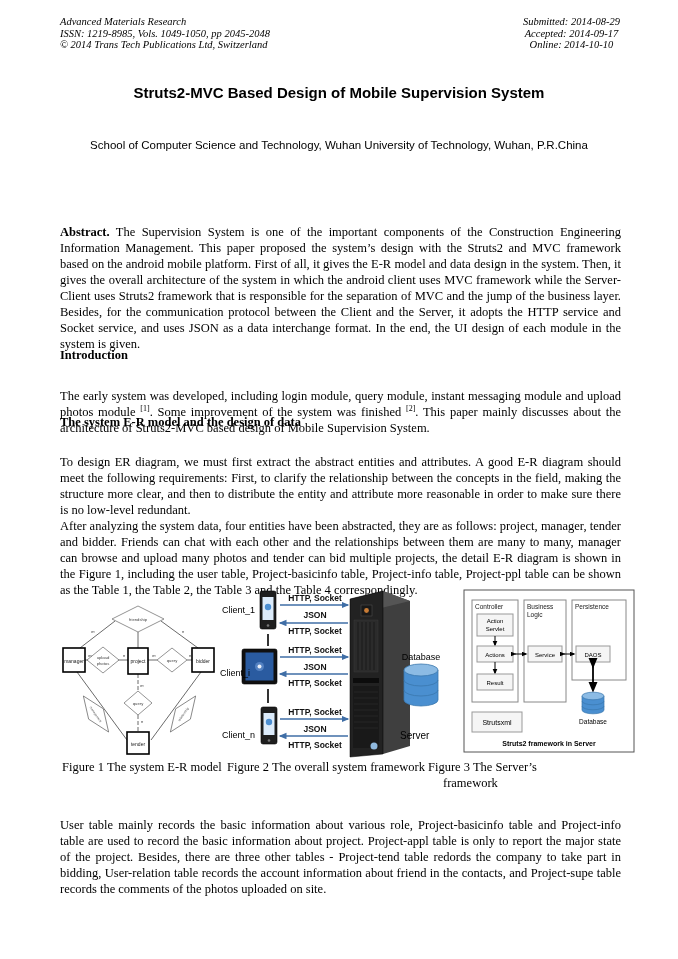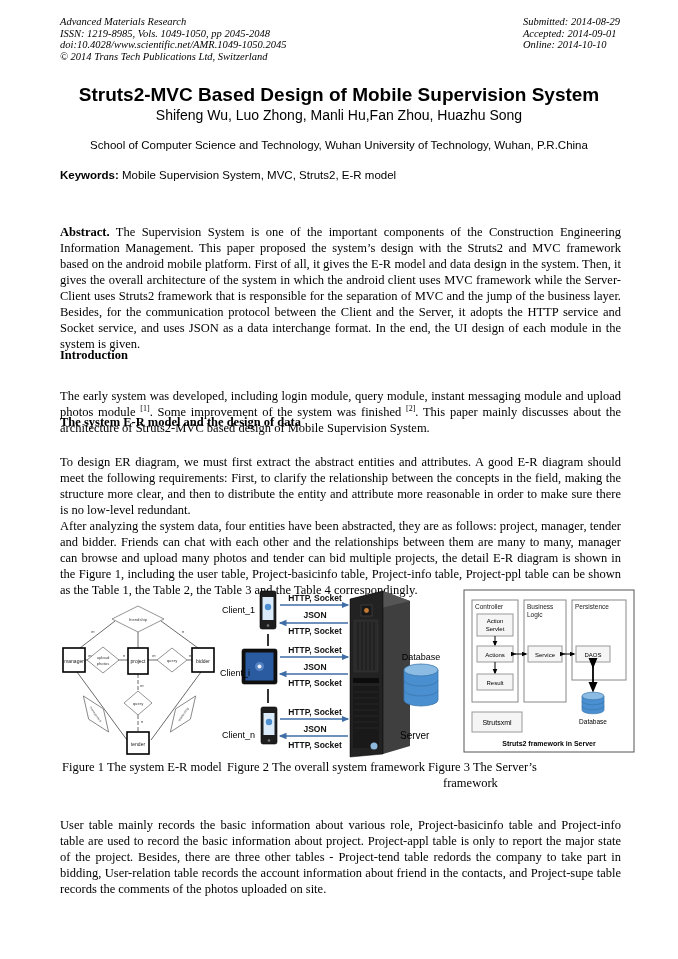--- a/index.html
+++ b/index.html
@@ -1,22 +1,22 @@
 <!DOCTYPE html>
 <html><head>
 <meta charset="utf-8">
 <style>
   html,body{margin:0;padding:0;background:#fff;}
   .page{position:relative;width:678px;height:959px;background:#ffffff;overflow:hidden;
         font-family:"Liberation Serif",serif;color:#000;}
   .hdr{position:absolute;top:16px;left:60px;width:560px;display:flex;justify-content:space-between;
        font-style:italic;font-size:10.5px;line-height:11.6px;gap:20px;}
-  .hdr-right{text-align:left;}
+  .hdr-right{text-align:center;}
   .title{position:absolute;top:84px;left:0;width:100%;text-align:center;
-         font-family:"Liberation Sans",sans-serif;font-weight:bold;font-size:19px;}
+         font-family:"Liberation Sans",sans-serif;font-weight:bold;font-size:15px;}
   .authors{position:absolute;top:107px;left:0;width:100%;text-align:center;
            font-family:"Liberation Sans",sans-serif;font-size:14px;}
   .affil{position:absolute;top:132px;left:0;width:100%;text-align:center;
          font-family:"Liberation Sans",sans-serif;font-size:11.5px;margin-top:7px;}
   .kw{position:absolute;top:169px;left:60px;width:561px;
       font-family:"Liberation Sans",sans-serif;font-size:11.5px;}
   .para{position:absolute;left:60px;width:561px;font-size:12.5px;line-height:16px;text-align:justify;margin-top:24px;}
   .bold{font-weight:bold;}
   .h2{position:absolute;left:60px;width:561px;font-size:12.5px;line-height:16px;font-weight:bold;}
   sup{font-size:8px;line-height:0;vertical-align:super;}
@@ -26,35 +26,32 @@
 </style>
 </head>
 <body>
 
 <div class="page">
 
   <div class="hdr">
     <div class="hdr-left">
       <div>Advanced Materials Research</div>
       <div>ISSN: 1219-8985, Vols. 1049-1050, pp 2045-2048</div>
-      <div>doi:10.4028/www.scientific.net/AMR.1049-1050.2045</div>
       <div>© 2014 Trans Tech Publications Ltd, Switzerland</div>
     </div>
     <div class="hdr-right">
       <div>Submitted: 2014-08-29</div>
-      <div>Accepted: 2014-09-01</div>
+      <div>Accepted: 2014-09-17</div>
       <div>Online: 2014-10-10</div>
     </div>
   </div>
 
   <div class="title">Struts2-MVC Based Design of Mobile Supervision System</div>
-  <div class="authors">Shifeng Wu, Luo Zhong, Manli Hu,Fan Zhou, Huazhu Song</div>
   <div class="affil">School of Computer Science and Technology, Wuhan University of Technology, Wuhan, P.R.China</div>
 
-  <div class="kw"><span class="bold">Keywords:</span><span> Mobile Supervision System, MVC, Struts2, E-R model</span></div>
 
   <div class="para" style="top:200px;"><span class="bold">Abstract.</span><span> The Supervision System is one of the important components of the Construction Engineering Information Management. This paper proposed the system’s design with the Struts2 and MVC framework based on the android mobile platform. First of all, it gives the E-R model and data design in the system. Then, it gives the overall architecture of the system in which the android client uses MVC framework while the Server-Client uses Struts2 framework that is responsible for the separation of MVC and the jump of the business layer. Besides, for the communication protocol between the Client and the Server, it adopts the HTTP service and Socket service, and uses JSON as a data interchange format. In the end, the UI design of each module in the system is given.</span></div>
 
   <div class="h2" style="top:347px;">Introduction</div>
 
   <div class="para" style="top:364px;"><span>The early system was developed, including login module, query module, instant messaging module and upload photos module </span><sup>[1]</sup><span>. Some improvement of the system was finished </span><sup>[2]</sup><span>. This paper mainly discusses about the architecture of Struts2-MVC based design of Mobile Supervision System.</span></div>
 
   <div class="h2" style="top:414px;">The system E-R model and the design of data</div>
 
   <div class="para" style="top:430px;">To design ER diagram, we must first extract the abstract entities and attributes. A good E-R diagram should meet the following requirements: First, to clarify the relationship between the concepts in the field, making the structure more clear, and then to distribute the entity and attribute more reasonable in order to make sure there is no low-level redundant.</div>

